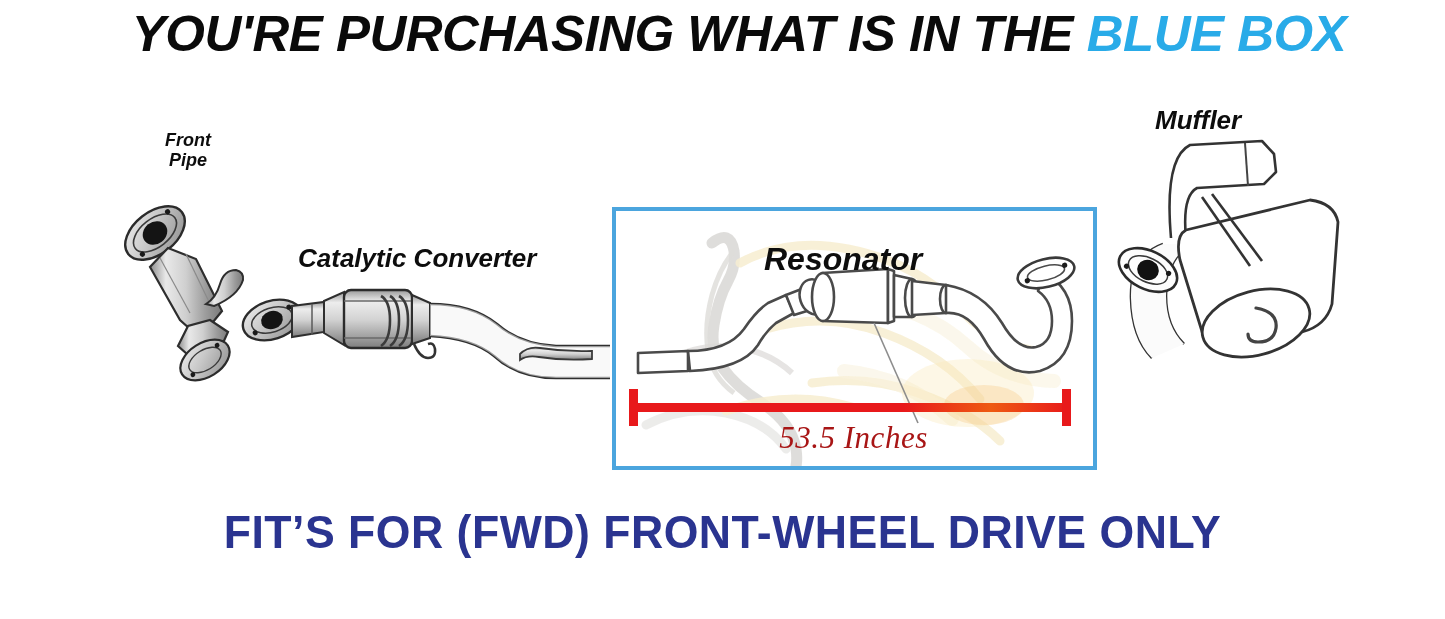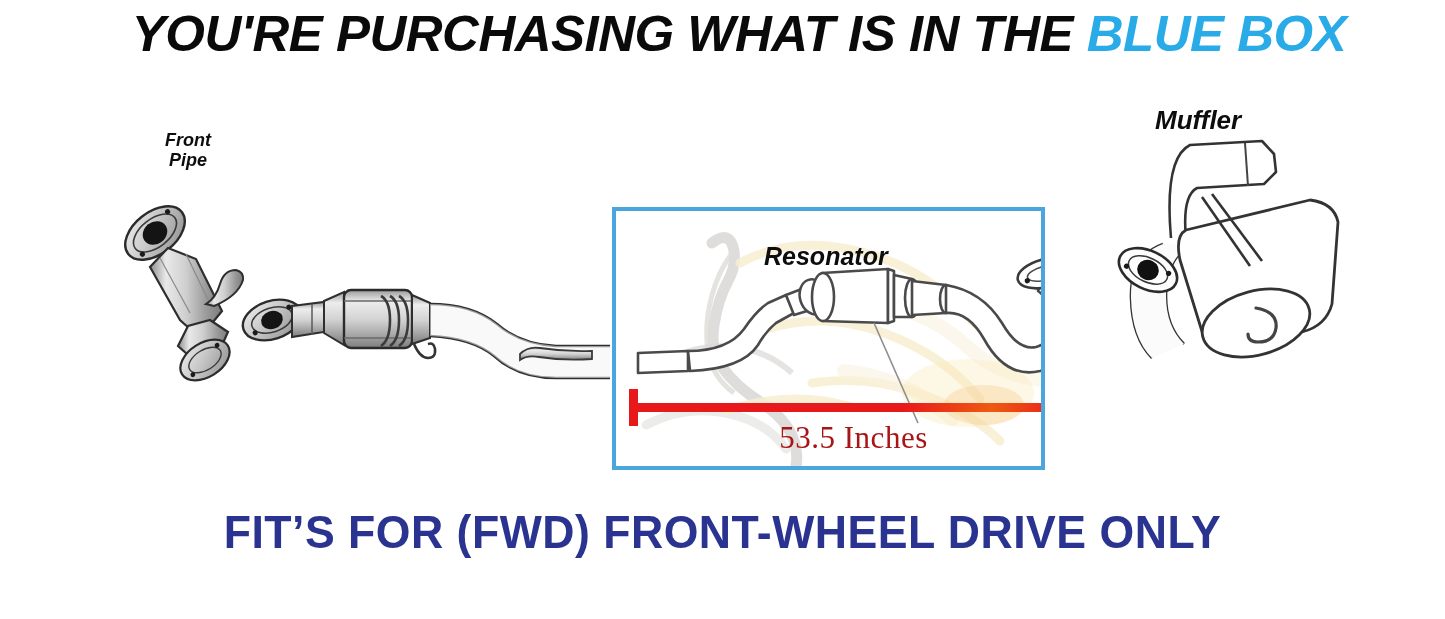--- a/index.html
+++ b/index.html
@@ -55,40 +55,41 @@
     font-size: 18px;
     text-align: center;
     width: 120px;
   }
   #label-catalytic {
     left: 298px; top: 236px;
     font-size: 26px;
   }
   #label-resonator {
     left: 764px; top: 234px;
-    font-size: 25px;
+    font-size: 32px;
     z-index: 7;
   }
   #label-muffler {
     left: 1155px; top: 98px;
     font-size: 26px;
     text-align: right;
   }
 
   
   #blue-box {
     position: absolute;
     left: 612px;
     top: 199px;
-    width: 433px;
+    width: 485px;
     height: 263px;
     border: 4px solid #4BA5DE;
     box-sizing: border-box;
     background: #ffffff;
     overflow: hidden;
+    font-style: italic;
   }
 
   
   #footer-note {
     position: absolute;
     left: 0;
     top: 497px;
     width: 1445px;
     text-align: center;
     font-family: "Liberation Sans", sans-serif;
@@ -299,20 +300,21 @@
     </svg>
 
     <div style="position:absolute; left:0; top:209px; width:475px; text-align:center;
                 font-family:'Liberation Serif', serif; font-size:31px; color:#A81515;
                 letter-spacing:0.5px;">53.5 Inches</div>
   </div>
 
   <div class="part-label" id="label-front-pipe">Front
 Pipe</div>
 
+  <div class="part-label" id="label-catalytic">Catalytic Converter</div>
 
   <div class="part-label" id="label-resonator">Resonator</div>
 
   <div class="part-label" id="label-muffler">Muffler</div>
 
   <div id="footer-note">FIT’S FOR (FWD) FRONT-WHEEL DRIVE ONLY</div>
 
 </div>
 
 </body></html>

